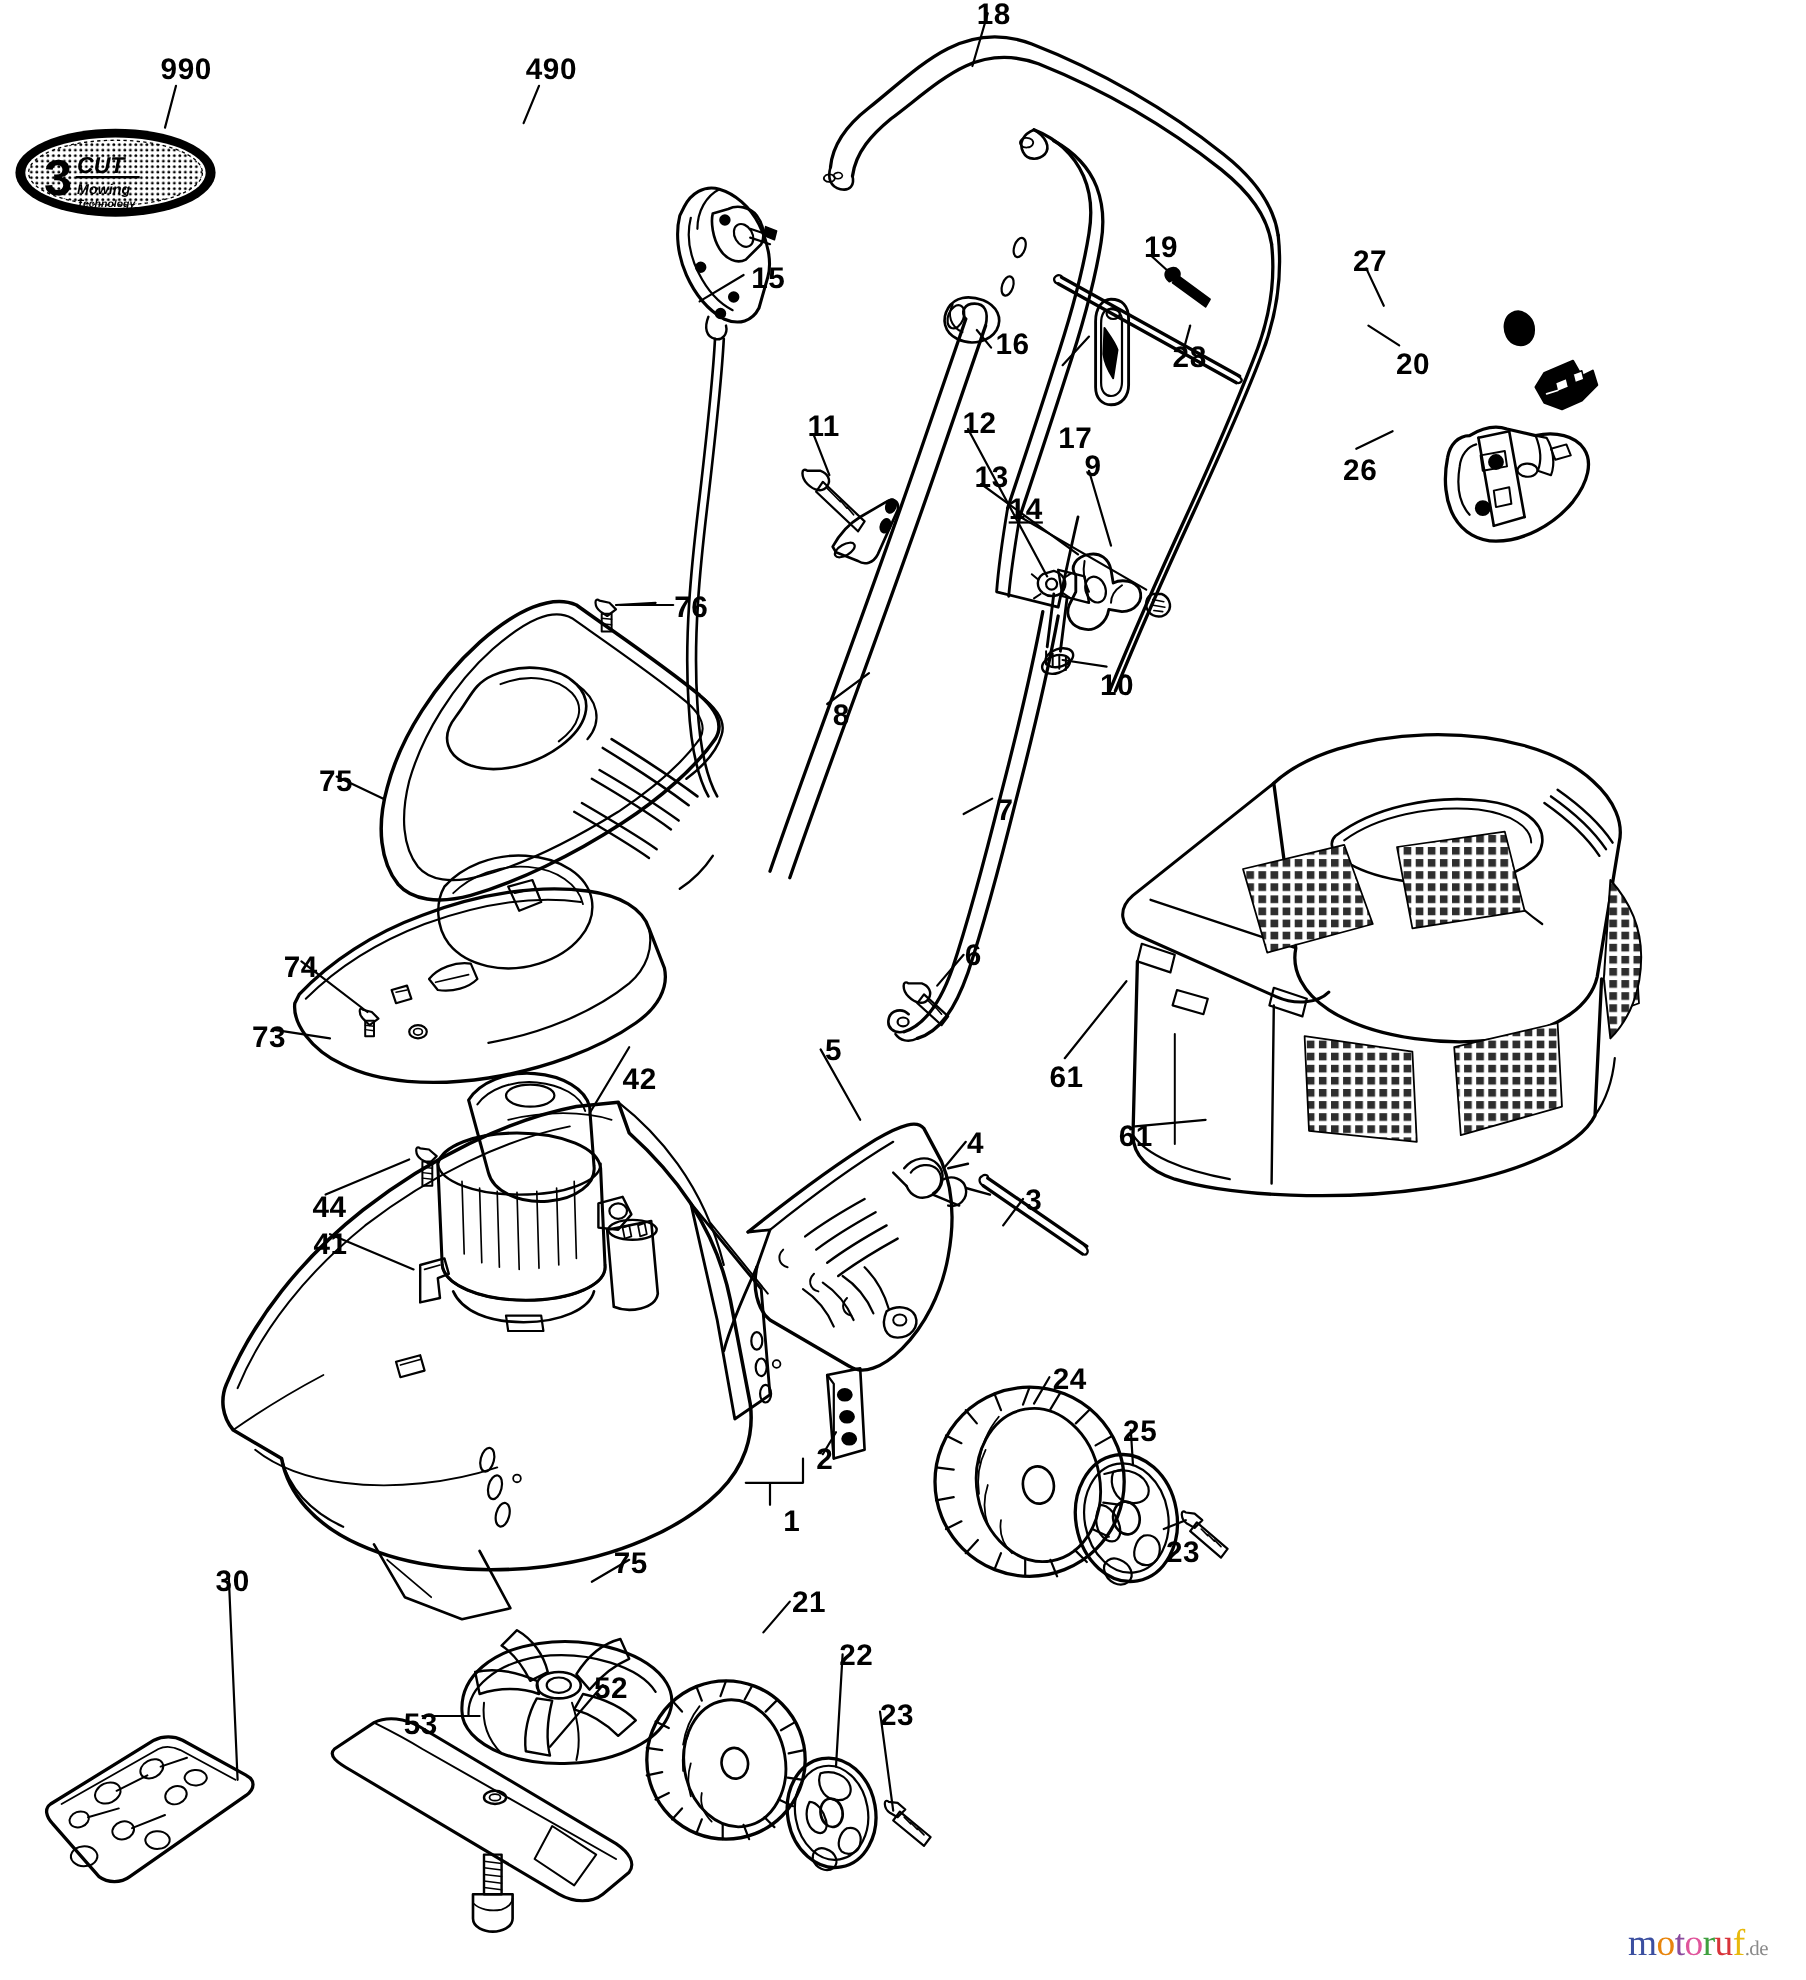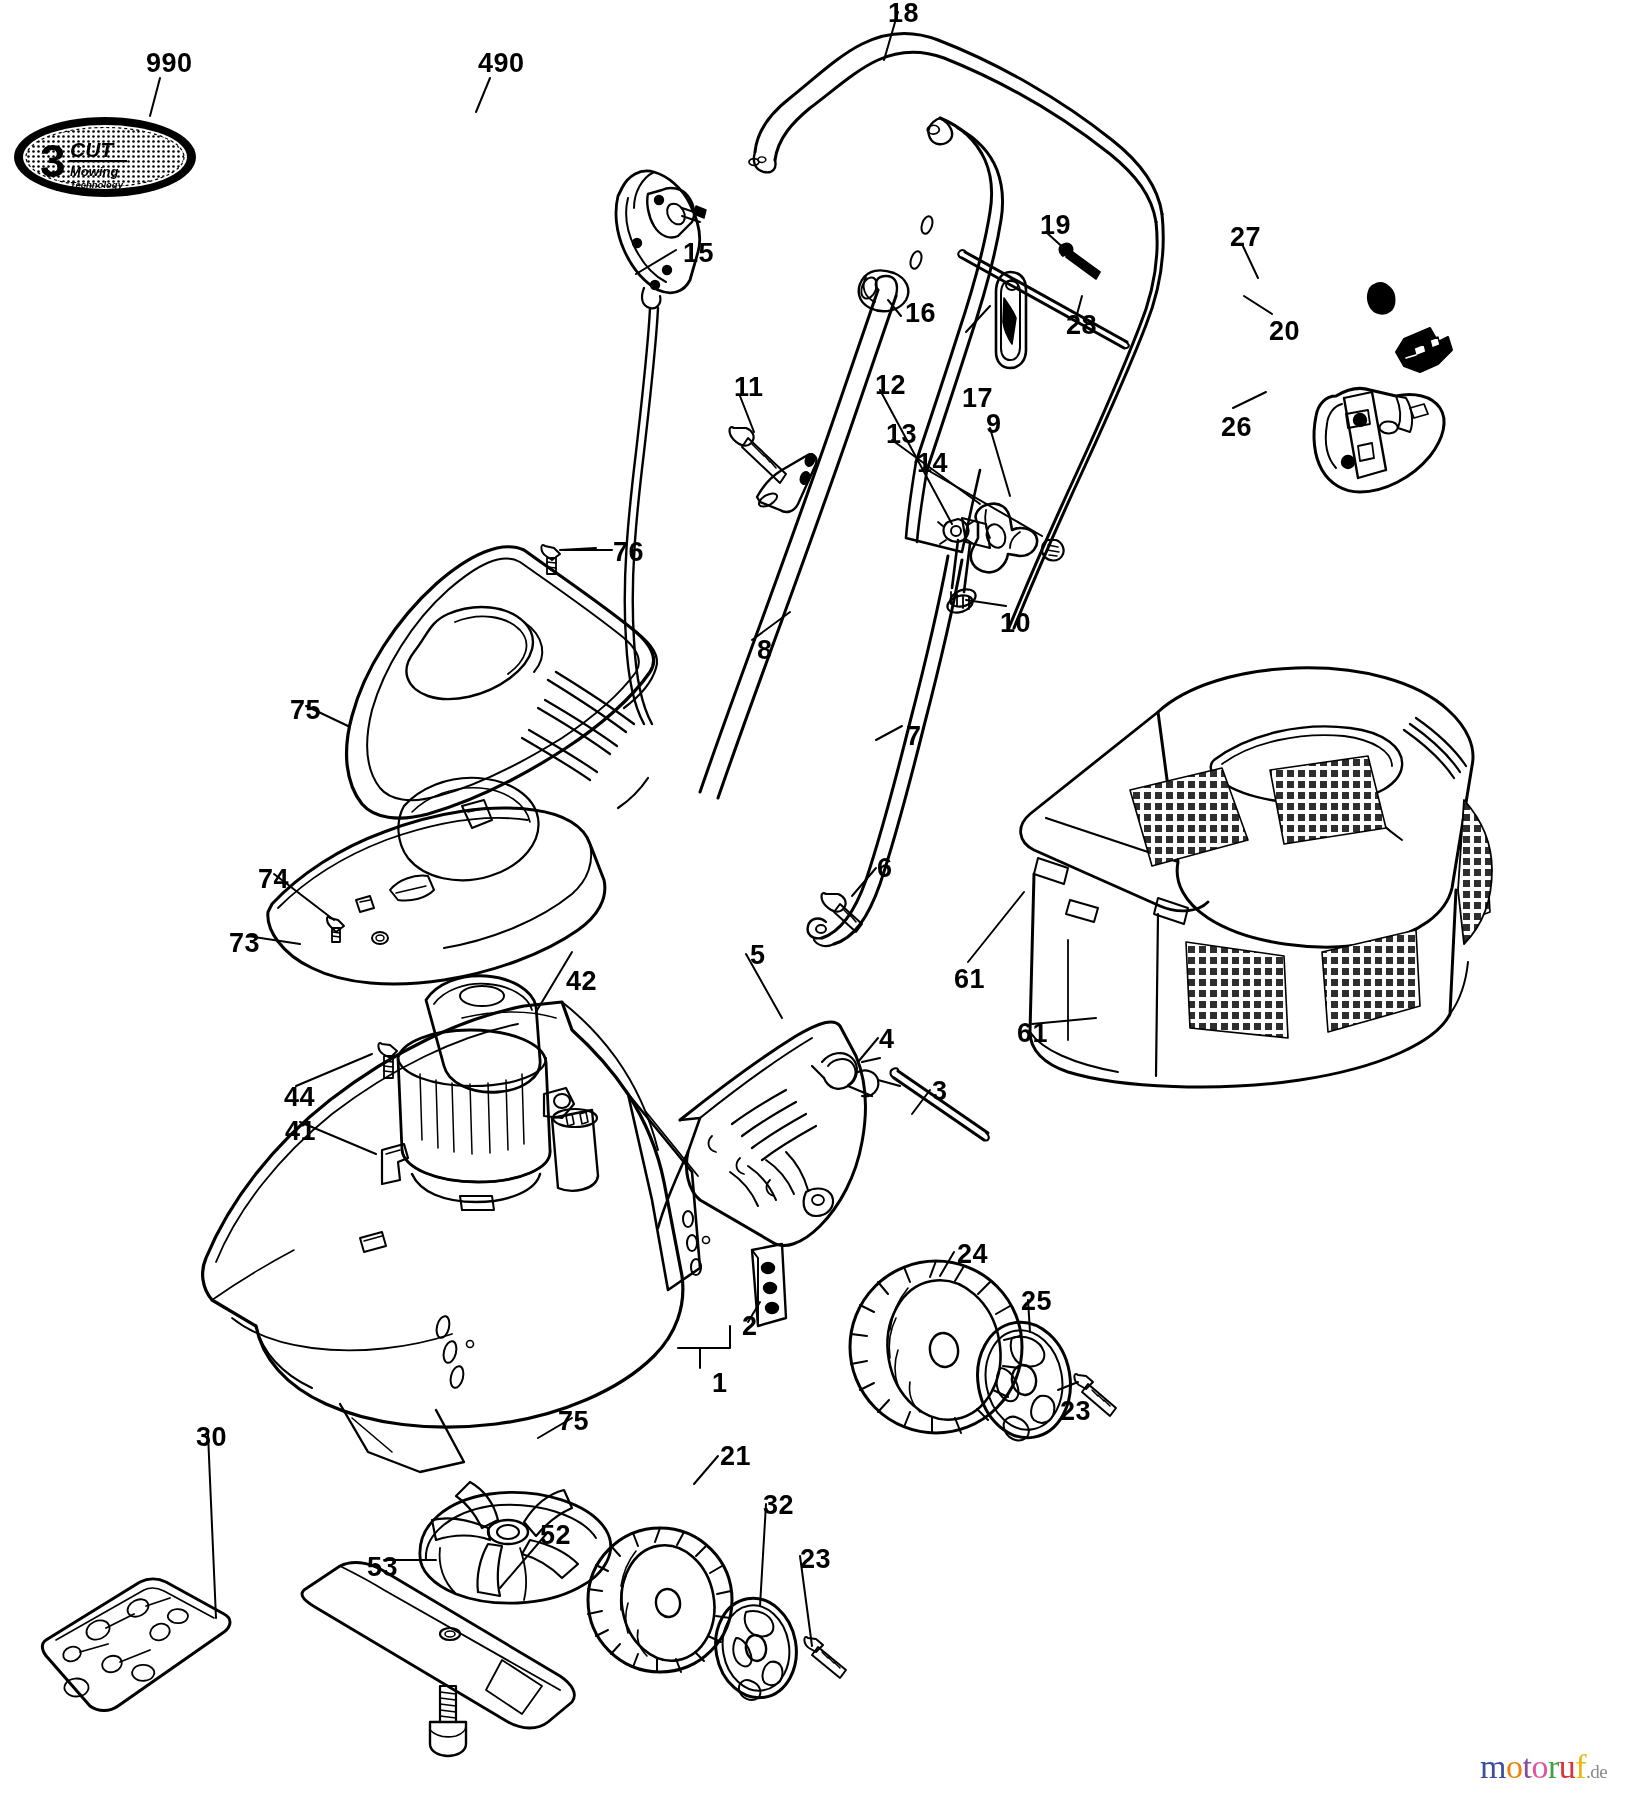--- a/index.html
+++ b/index.html
@@ -731,21 +731,21 @@
       <div class="callout" style="left: 905px; top: 300px;">16</div>
       <div class="callout" style="left: 1040px; top: 212px;">19</div>
       <div class="callout" style="left: 962px; top: 337px; margin-top: 48px;">17</div>
       <div class="callout" style="left: 1066px; top: 312px;">28</div>
       <div class="callout" style="left: 1230px; top: 224px;">27</div>
       <div class="callout" style="left: 1269px; top: 318px;">20</div>
       <div class="callout" style="left: 1221px; top: 414px;">26</div>
       <div class="callout" style="left: 734px; top: 374px;">11</div>
       <div class="callout" style="left: 875px; top: 372px;">12</div>
       <div class="callout" style="left: 886px; top: 421px;">13</div>
-      <div class="callout" style="left: 917px; top: 450px;">14</div>
+      <div class="callout" style="left: 917px; top: 450px; text-decoration: underline;">14</div>
       <div class="callout" style="left: 986px; top: 411px;">9</div>
       <div class="callout" style="left: 1000px; top: 610px;">10</div>
       <div class="callout" style="left: 613px; top: 539px;">76</div>
       <div class="callout" style="left: 757px; top: 637px;">8</div>
       <div class="callout" style="left: 906px; top: 723px;">7</div>
       <div class="callout" style="left: 290px; top: 697px;">75</div>
       <div class="callout" style="left: 258px; top: 866px;">74</div>
       <div class="callout" style="left: 229px; top: 930px;">73</div>
       <div class="callout" style="left: 284px; top: 1084px;">44</div>
       <div class="callout" style="left: 285px; top: 1118px;">41</div>
@@ -755,21 +755,21 @@
       <div class="callout" style="left: 932px; top: 1078px;">3</div>
       <div class="callout" style="left: 877px; top: 855px;">6</div>
       <div class="callout" style="left: 954px; top: 966px;">61</div>
       <div class="callout" style="left: 1017px; top: 1020px;">61</div>
       <div class="callout" style="left: 742px; top: 1313px;">2</div>
       <div class="callout" style="left: 712px; top: 1370px;">1</div>
       <div class="callout" style="left: 957px; top: 1241px;">24</div>
       <div class="callout" style="left: 1021px; top: 1288px;">25</div>
       <div class="callout" style="left: 1060px; top: 1398px;">23</div>
       <div class="callout" style="left: 720px; top: 1443px;">21</div>
-      <div class="callout" style="left: 763px; top: 1492px;">32</div>
+      <div class="callout" style="left: 763px; top: 1492px;">22</div>
       <div class="callout" style="left: 800px; top: 1546px;">23</div>
       <div class="callout" style="left: 558px; top: 1408px;">75</div>
       <div class="callout" style="left: 540px; top: 1522px;">52</div>
       <div class="callout" style="left: 367px; top: 1554px;">53</div>
       <div class="callout" style="left: 196px; top: 1424px;">30</div>
     </div>
 
   <div id="watermark"><span style="color: rgb(59, 79, 160);">m</span><span style="color: rgb(232, 133, 12);">o</span><span style="color: rgb(138, 75, 158);">t</span><span style="color: rgb(224, 85, 156);">o</span><span style="color: rgb(63, 160, 63);">r</span><span style="color: rgb(216, 52, 58);">u</span><span style="color: rgb(232, 185, 12);">f</span><span class="suffix" style="color: rgb(138, 138, 138);">.de</span></div>
 
 </div>

